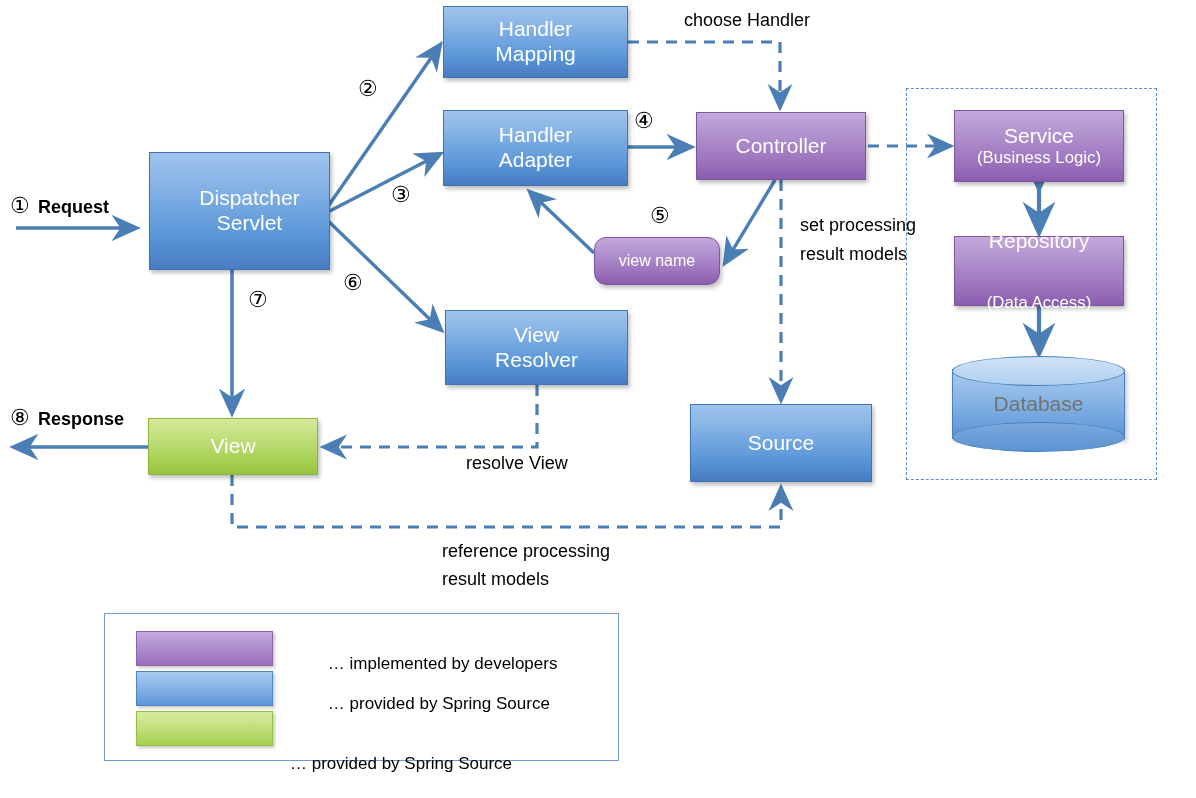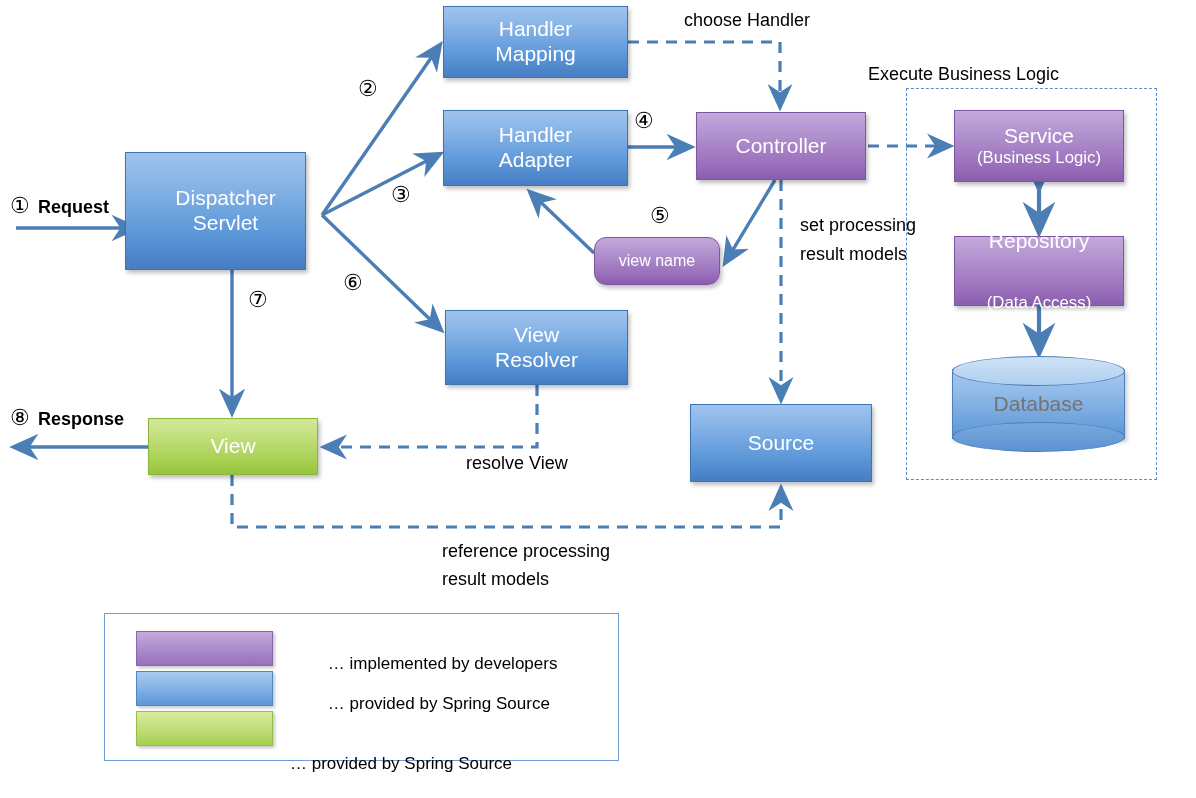--- a/index.html
+++ b/index.html
@@ -183,21 +183,21 @@
 
     <line x1="781" y1="180" x2="781" y2="400" stroke="#4a7eb5" stroke-width="3.2" stroke-dasharray="11,8" marker-end="url(#ahd)"></line>
 
     <path d="M537,385 L537,447 L324,447" fill="none" stroke="#4a7eb5" stroke-width="3.2" stroke-dasharray="11,8" marker-end="url(#ahd)"></path>
 
     <path d="M232,475 L232,527 L781,527 L781,488" fill="none" stroke="#4a7eb5" stroke-width="3.2" stroke-dasharray="11,8" marker-end="url(#ahd)"></path>
   </svg>
 
   <div class="group-box" style="left:906px;top:88px;width:249px;height:390px;"></div>
 
-  <div class="node blue" style="left:125px;top:152px;width:181px;height:118px;padding-left:20px;">
+  <div class="node blue" style="left:149px;top:152px;width:181px;height:118px;padding-left:20px;">
     <div class="t1">Dispatcher</div>
     <div class="t1">Servlet</div>
   </div>
 
   <div class="node blue" style="left:443px;top:6px;width:185px;height:72px;">
     <div class="t1">Handler</div>
     <div class="t1">Mapping</div>
   </div>
 
   <div class="node blue" style="left:443px;top:110px;width:185px;height:76px;">
@@ -251,21 +251,20 @@
   <div class="circnum" style="left:343px;top:270px;border:none;width:auto;height:auto;font-size:22px;">⑥</div>
   <div class="circnum" style="left:248px;top:287px;border:none;width:auto;height:auto;font-size:22px;">⑦</div>
   <div class="circnum" style="left:10px;top:405px;border:none;width:auto;height:auto;font-size:22px;">⑧</div>
 
   <div class="lab bold big" style="left:38px;top:196px;">Request</div>
 
   <div class="lab bold big" style="left:38px;top:408px;">Response</div>
 
   <div class="lab big" style="left:684px;top:9px;">choose Handler</div>
 
-  <div class="lab big" style="left:868px;top:63px;">Execute Business Logic</div>
 
   <div class="lab big" style="left:800px;top:214px;">set processing</div>
   <div class="lab big" style="left:800px;top:243px;">result models</div>
 
   <div class="lab big" style="left:466px;top:452px;">resolve View</div>
 
   <div class="lab big" style="left:442px;top:540px;">reference processing</div>
   <div class="lab big" style="left:442px;top:568px;">result models</div>
 
   <div class="legend" style="left:104px;top:613px;width:515px;height:148px;">

